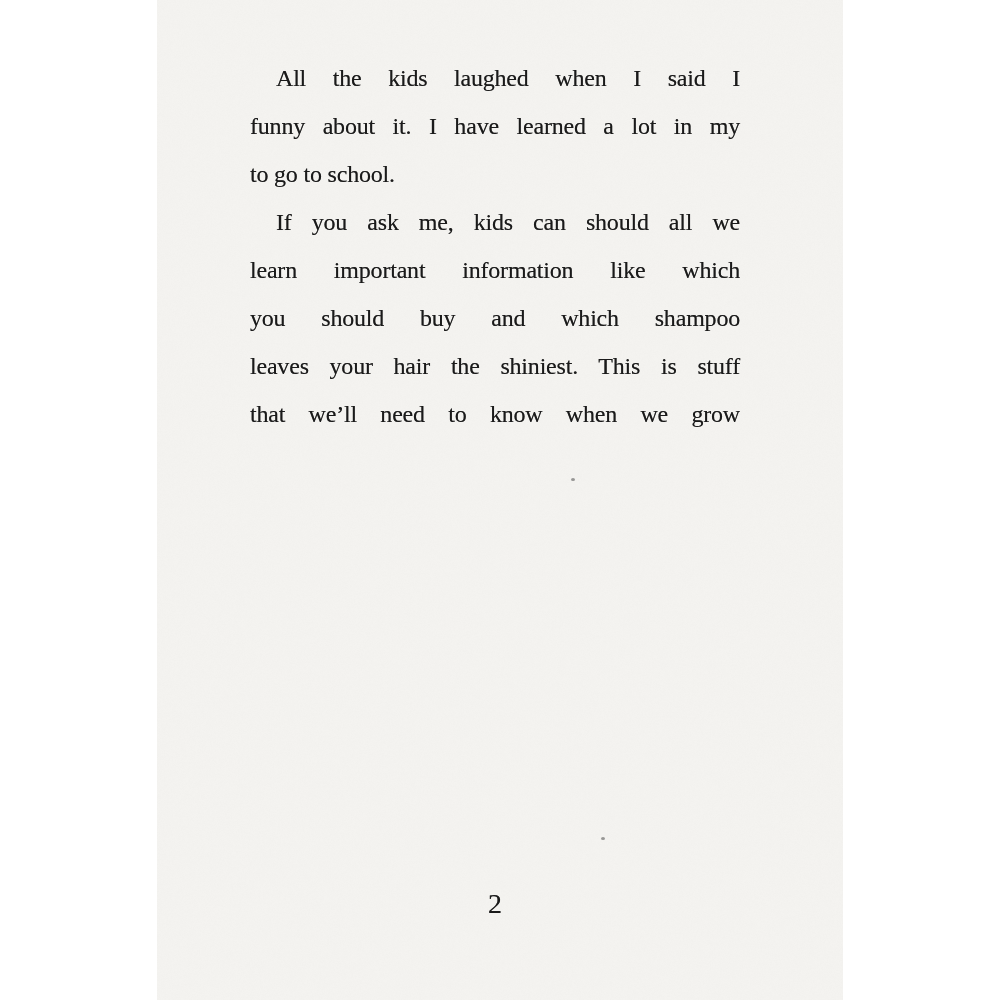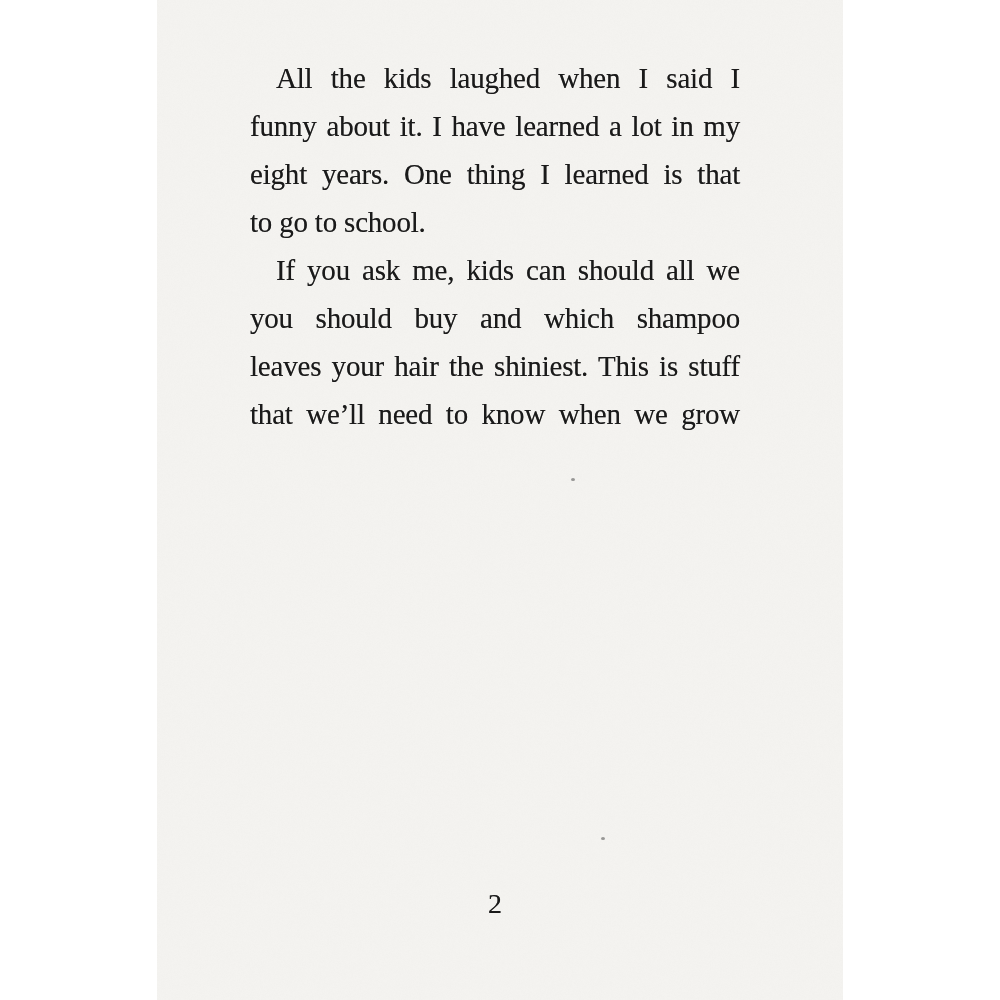--- a/index.html
+++ b/index.html
@@ -37,21 +37,21 @@
     position: absolute;
     left: 93px;
     top: 54px;
     width: 490px;
     color: #1a1a1a;
   }
   .paragraph { margin: 0; }
   .line {
     height: 48px;
     line-height: 48px;
-    font-size: 29px;
+    font-size: 24px;
     letter-spacing: -0.2px;
     text-align: justify;
     text-align-last: justify;
     text-shadow: 0 0 0.5px rgba(20,20,20,0.55);
     white-space: normal;
   }
   .line.first { padding-left: 26px; }
   .line.last { text-align-last: left; }
   .page-number {
     position: absolute;
@@ -86,25 +86,25 @@
           <feColorMatrix in="n" type="matrix" values="0 0 0 0 0.55  0 0 0 0 0.55  0 0 0 0 0.55  0 0 0 0.07 0"></feColorMatrix>
         </filter>
       </defs>
       <rect x="0" y="0" width="686" height="1000" filter="url(#paperNoise)"></rect>
     </svg>
 
     <div class="text-block" style="color: rgb(26, 26, 26);">
         <div class="paragraph">
           <div class="line first">All the kids laughed when I said I</div>
           <div class="line">funny about it. I have learned a lot in my</div>
-          <div class="line">eight years. One thing I learned is that</div>
           <div class="line last">to go to school.</div>
         </div>
         <div class="paragraph">
           <div class="line first">If you ask me, kids can should all we</div>
+          <div class="line">learn important information like which</div>
           <div class="line">you should buy and which shampoo</div>
           <div class="line">leaves your hair the shiniest. This is stuff</div>
           <div class="line">that we’ll need to know when we grow</div>
         </div>
       </div>
 
     <div class="page-number">2</div>
 
     <div class="speck speck-1"></div>
     <div class="speck speck-2"></div>

